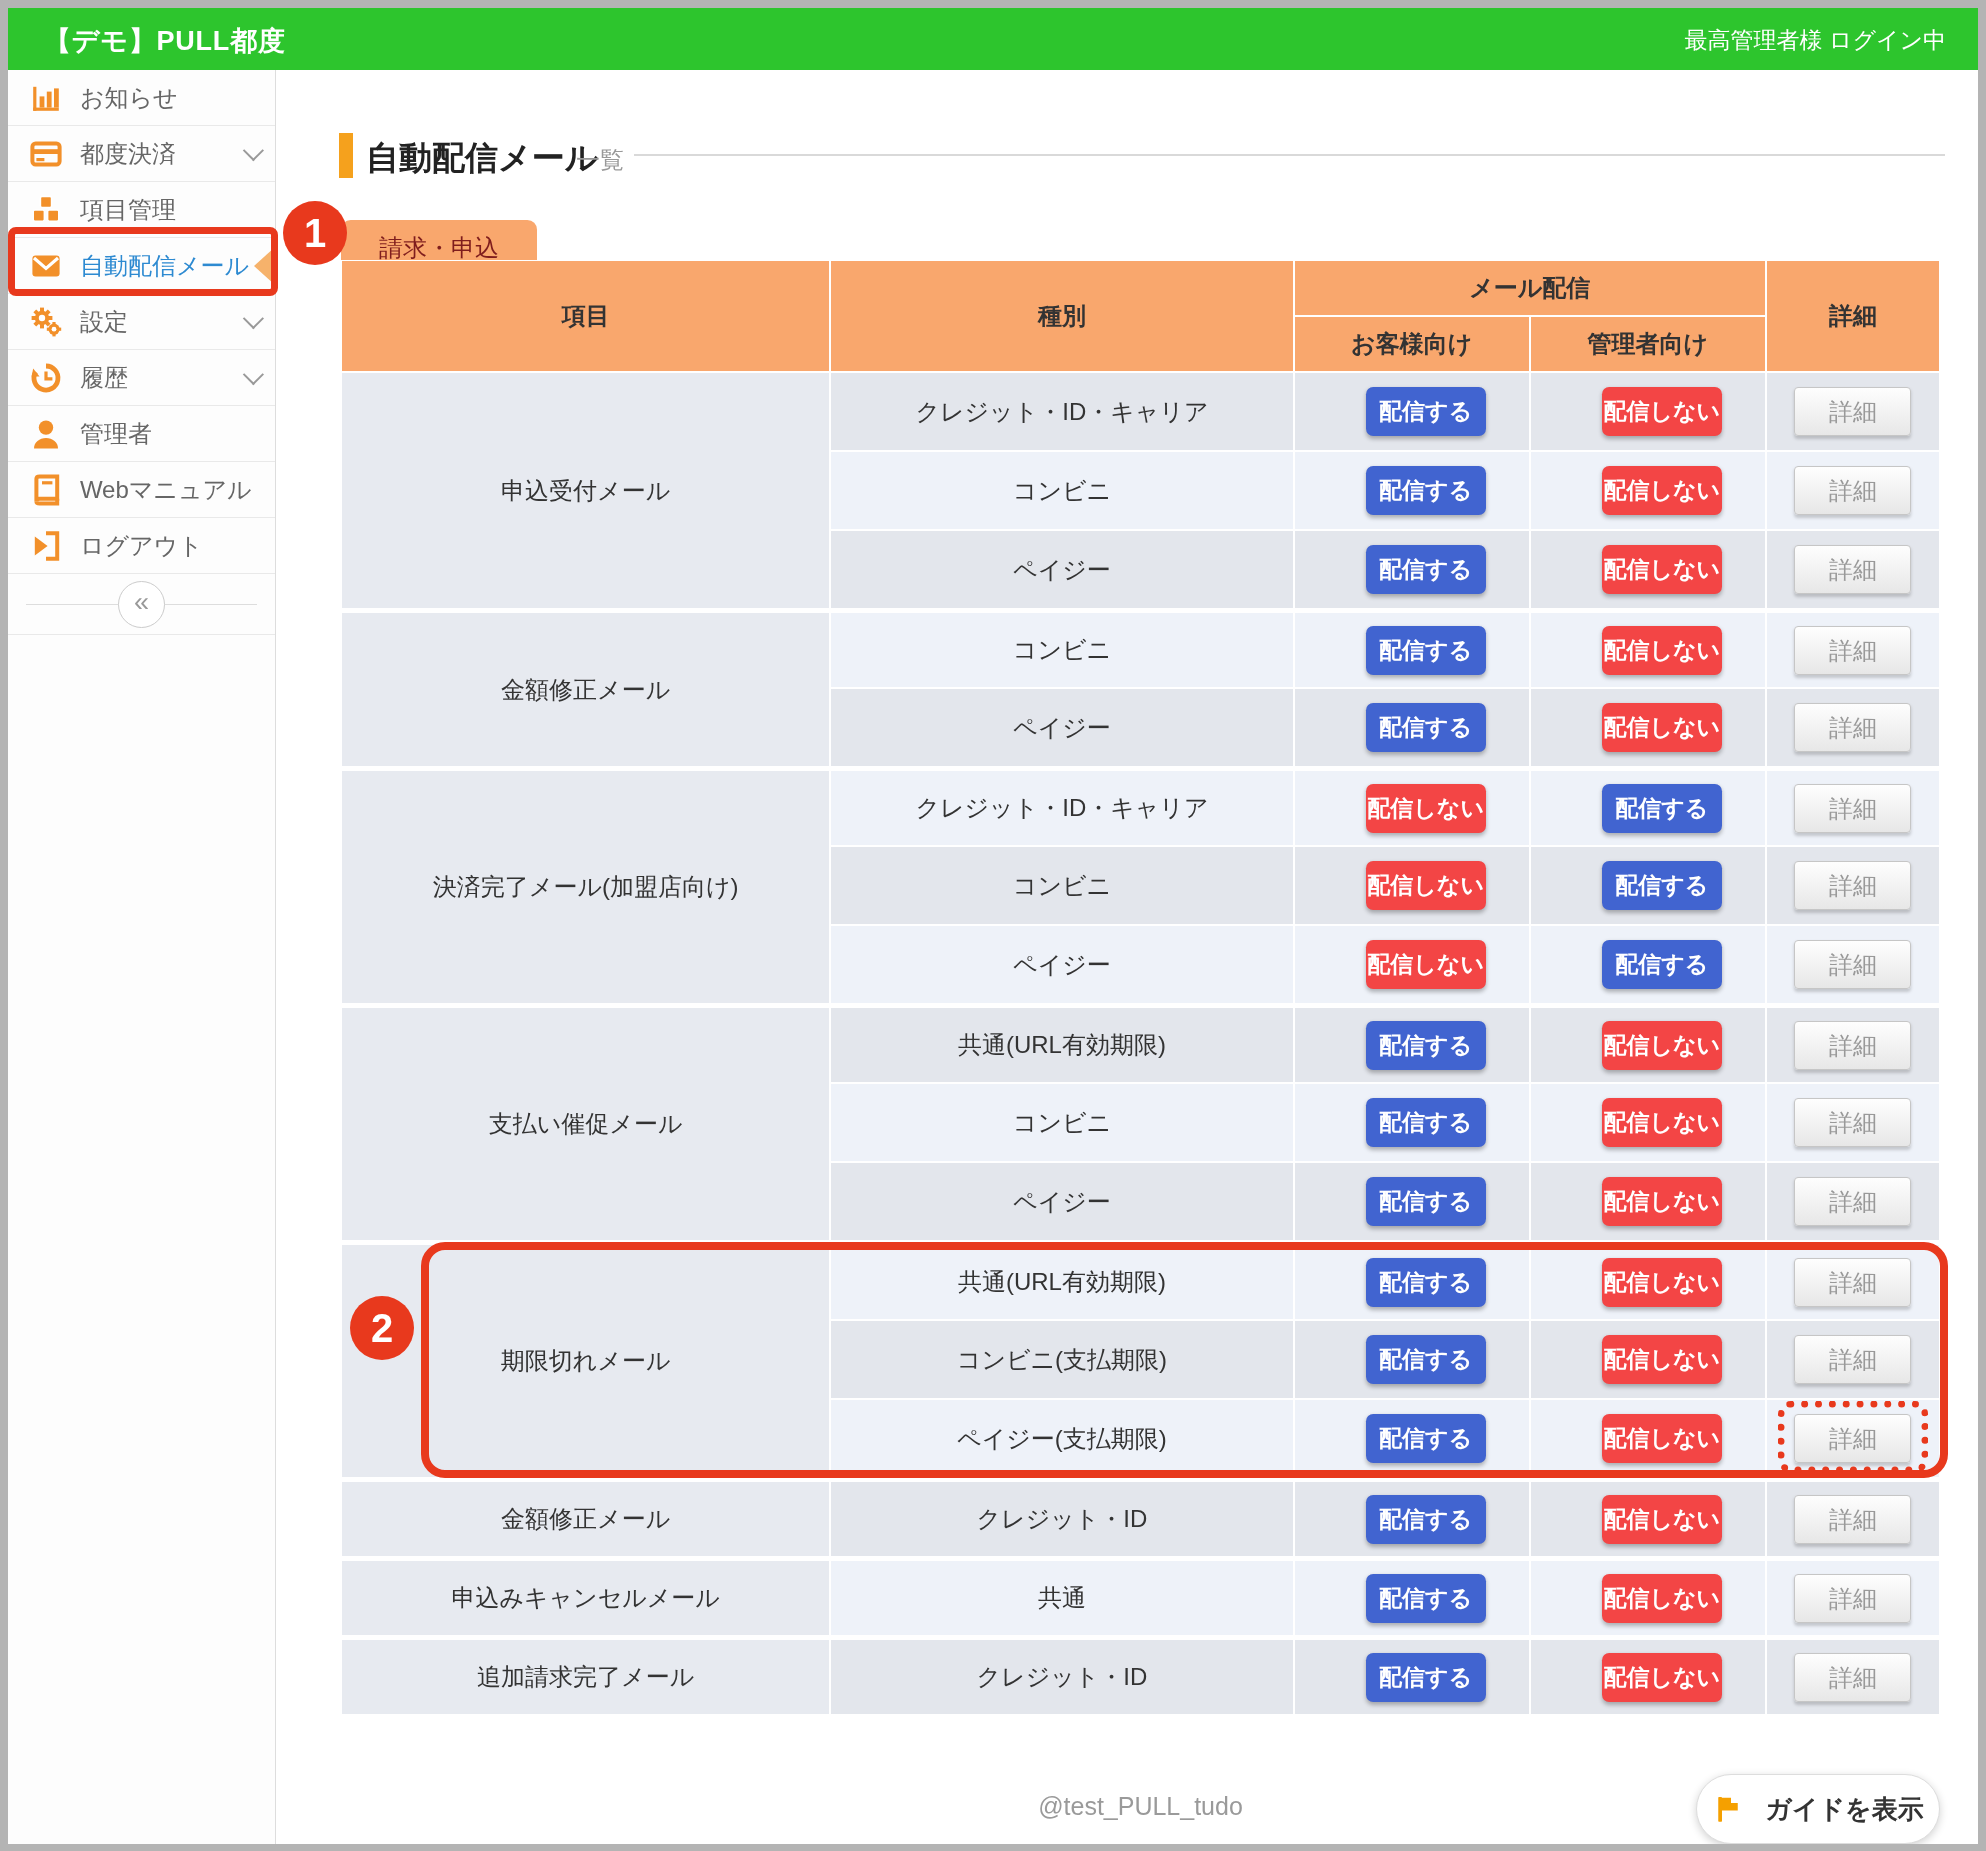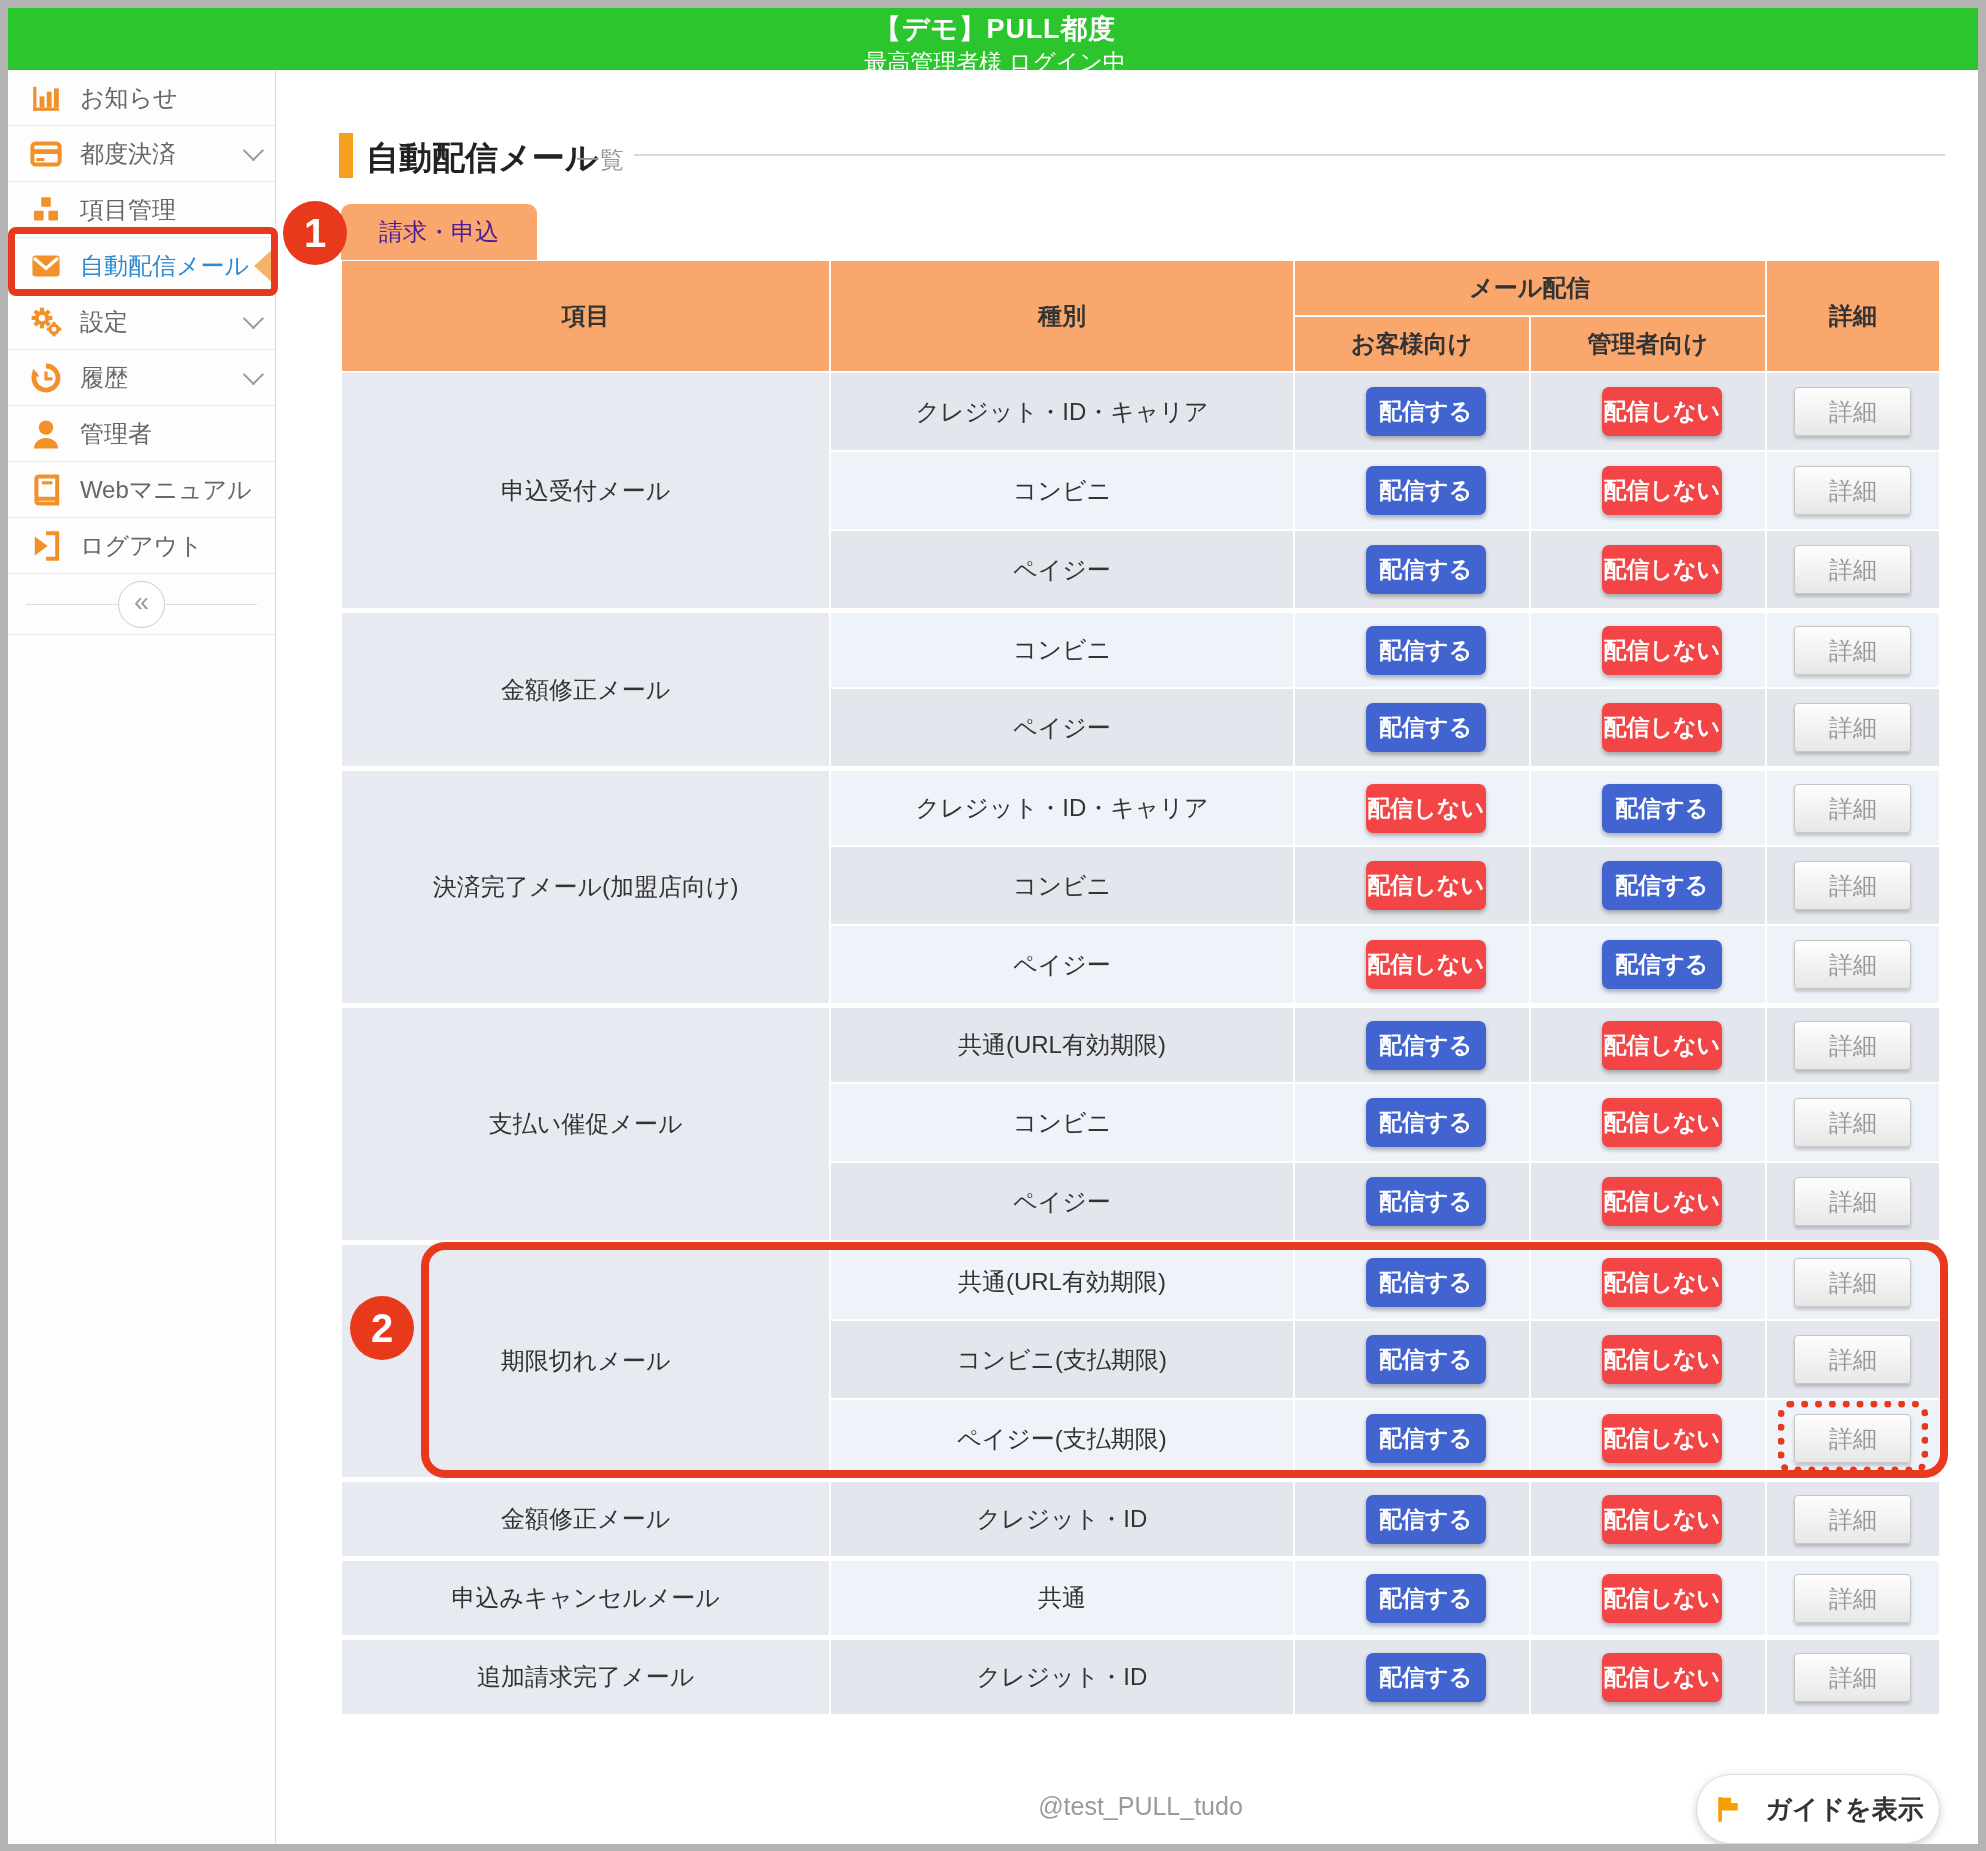--- a/index.html
+++ b/index.html
@@ -2,21 +2,21 @@
 <html style="font-size:12.8px"><head>
 <meta charset="utf-8">
 <style>
   html,body{margin:0;padding:0;background:#888;}
   #page{position:relative;width:1986px;height:1852px;background:#fff;
         font-family:"Liberation Sans","DejaVu Sans",sans-serif;overflow:hidden;}
   #frame{position:absolute;inset:0;border:8px solid #b4b4b4;pointer-events:none;z-index:50;}
 
   
   .topbar{position:absolute;left:8px;top:8px;right:8px;height:62px;background:#2dc52d;
-          display:flex;align-items:center;justify-content:space-between;padding:3px 32px 0 36px;box-sizing:border-box;flex-direction:column;}
+          display:flex;align-items:center;justify-content:space-between;padding:3px 32px 0 36px;box-sizing:border-box;}
   .topbar .app-title{color:#fff;font-size:27px;font-weight:bold;letter-spacing:0.8px;}
   .topbar .login{color:#fff;font-size:23px;}
 
   
   .sidebar{position:absolute;left:8px;top:70px;bottom:8px;width:268px;background:#fdfdfd;
            border-right:0.8px solid #ddd;box-sizing:border-box;}
   .side-item{height:55px;display:flex;align-items:center;gap:17.6px;padding:0 14.4px 0 22.3px;
              border-bottom:0.8px solid #e9e9e9;position:relative;cursor:pointer;}
   .side-item .lbl{font-size:24px;color:#666;white-space:nowrap;}
   .side-item.active .lbl{color:#2d8ad1;}
@@ -32,23 +32,23 @@
                 border:1.6px solid #ccc;color:#999;font-size:27px;line-height:41px;text-align:center;cursor:pointer;}
   .icon-svg{width:32px;height:32px;flex:0 0 32px;}
 
   
   .accent-bar{position:absolute;left:339px;top:133px;width:13.6px;height:45px;background:#f5a11d;}
   .page-title{position:absolute;left:366px;top:136px;font-size:33px;font-weight:bold;color:#222;}
   .page-subtitle{position:absolute;left:576px;top:144px;font-size:24px;color:#999;}
   .title-rule{position:absolute;left:634px;top:154px;width:1311px;height:1.6px;background:#d9d9d9;}
 
   
-  .tab{position:absolute;left:341px;top:204px;width:196px;height:56px;background:#f9a76d;
+  .tab{position:absolute;left:341px;top:220px;width:196px;height:56px;background:#f9a76d;
        border-radius:9.6px 9.6px 0 0;display:flex;align-items:center;justify-content:center;
-       font-size:24px;color:#4c1d95;cursor:pointer;}
+       font-size:24px;color:#7f1d1d;cursor:pointer;}
 
   
   table.mail{position:absolute;left:341px;top:260px;width:1599px;border-collapse:separate;border-spacing:0;
              table-layout:fixed;}
   table.mail th,table.mail td{border:1.6px solid #fff;box-sizing:border-box;text-align:center;vertical-align:middle;}
   thead th{background:#f9a76d;color:#333;font-size:24px;font-weight:bold;}
   thead tr{height:56px;}
   tbody tr{height:79px;}
   tbody td{font-size:24px;color:#333;}
   tr.dark td{background:#e3e6ec;}

